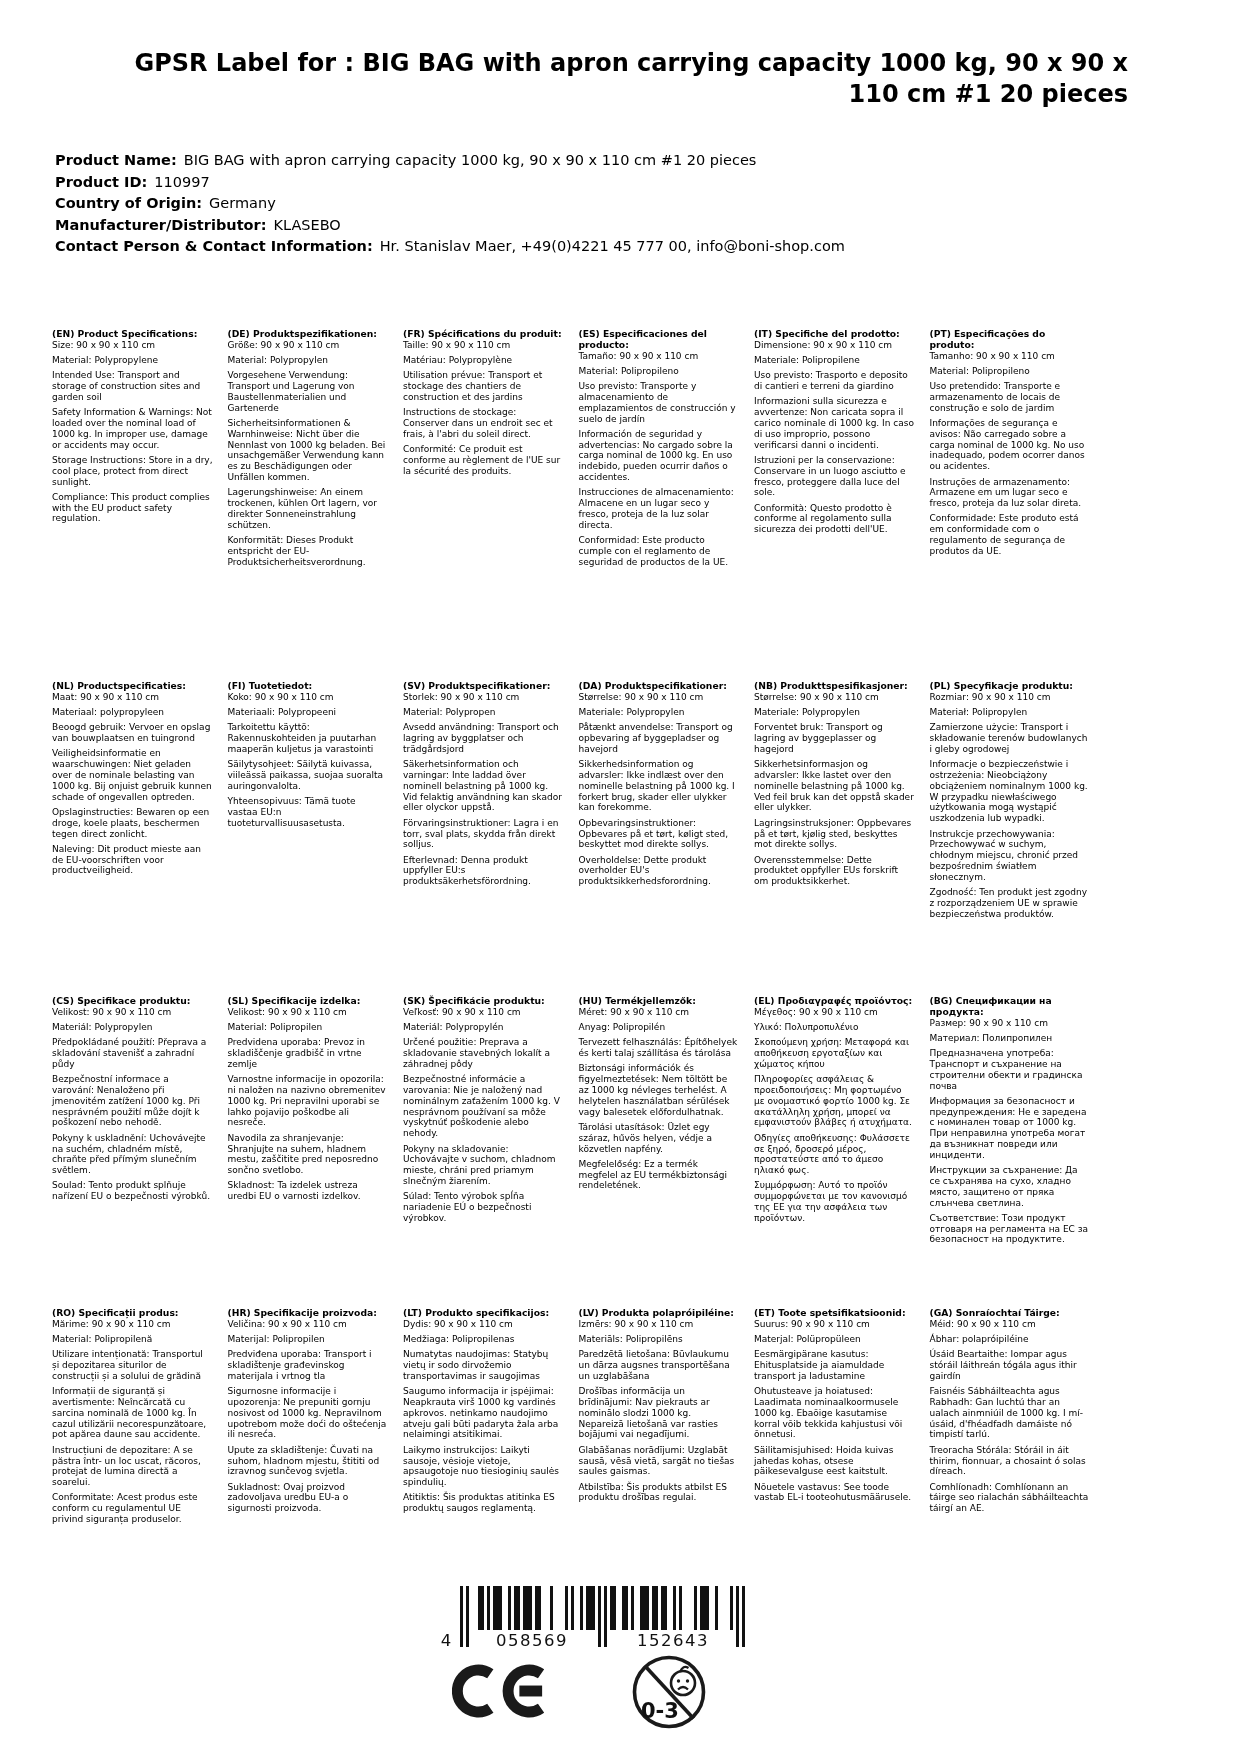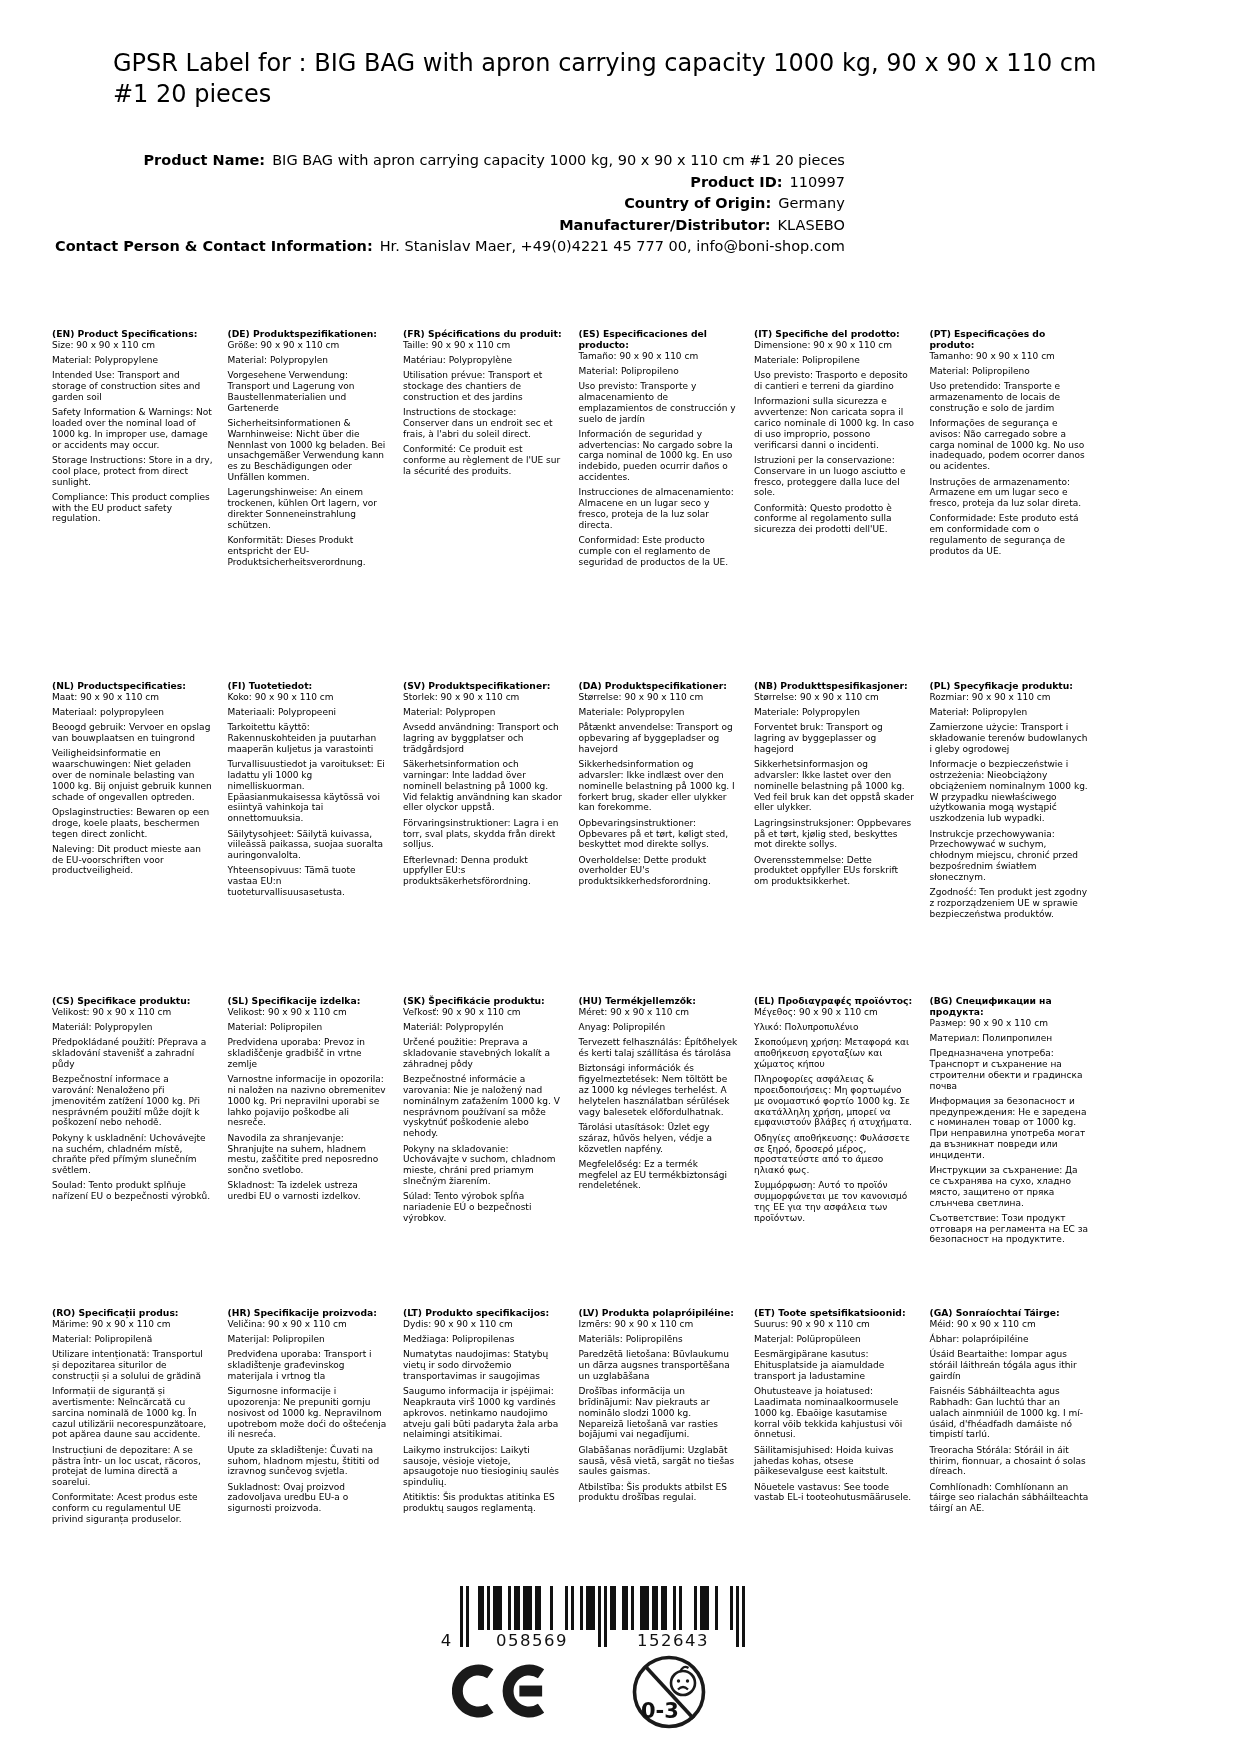--- a/index.html
+++ b/index.html
@@ -8,26 +8,26 @@
     width: 1241px; height: 1754px;
     position: relative;
     font-family: "DejaVu Sans", "Liberation Sans", sans-serif;
     color: #000;
     overflow: hidden;
   }
   .title {
     position: absolute; top: 48px; left: 50%;
     transform: translateX(-50%);
     width: 1015px;
-    text-align: left;
-    font-size: 24px; font-weight: normal; line-height: 31px;
+    text-align: right;
+    font-size: 24px; font-weight: bold; line-height: 31px;
   }
   .product-info {
     position: absolute; top: 150px; left: 55px;
-    font-size: 14.5px; line-height: 21.5px; text-align: right;
+    font-size: 14.5px; line-height: 21.5px;
   }
   .info-label { font-weight: bold; }
   .info-value { margin-left: 7px; }
   .spec-grid {
     position: absolute; top: 303px; left: 52px;
     display: grid;
     grid-template-columns: repeat(6, 175.5px);
     grid-template-rows: 352px 315px 312px auto;
     align-items: start;
   }
@@ -121,21 +121,20 @@
       <p class="spec-para">Beoogd gebruik: Vervoer en opslag van bouwplaatsen en tuingrond</p>
       <p class="spec-para">Veiligheidsinformatie en waarschuwingen: Niet geladen over de nominale belasting van 1000 kg. Bij onjuist gebruik kunnen schade of ongevallen optreden.</p>
       <p class="spec-para">Opslaginstructies: Bewaren op een droge, koele plaats, beschermen tegen direct zonlicht.</p>
       <p class="spec-para">Naleving: Dit product mieste aan de EU-voorschriften voor productveiligheid.</p>
     </div>
     <div class="spec-block">
       <div class="spec-header">(FI) Tuotetiedot:</div>
       <p class="spec-para">Koko: 90 x 90 x 110 cm</p>
       <p class="spec-para">Materiaali: Polypropeeni</p>
       <p class="spec-para">Tarkoitettu käyttö: Rakennuskohteiden ja puutarhan maaperän kuljetus ja varastointi</p>
-      <p class="spec-para">Turvallisuustiedot ja varoitukset: Ei ladattu yli 1000 kg nimelliskuorman. Epäasianmukaisessa käytössä voi esiintyä vahinkoja tai onnettomuuksia.</p>
       <p class="spec-para">Säilytysohjeet: Säilytä kuivassa, viileässä paikassa, suojaa suoralta auringonvalolta.</p>
       <p class="spec-para">Yhteensopivuus: Tämä tuote vastaa EU:n tuoteturvallisuusasetusta.</p>
     </div>
     <div class="spec-block">
       <div class="spec-header">(SV) Produktspecifikationer:</div>
       <p class="spec-para">Storlek: 90 x 90 x 110 cm</p>
       <p class="spec-para">Material: Polypropen</p>
       <p class="spec-para">Avsedd användning: Transport och lagring av byggplatser och trädgårdsjord</p>
       <p class="spec-para">Säkerhetsinformation och varningar: Inte laddad över nominell belastning på 1000 kg. Vid felaktig användning kan skador eller olyckor uppstå.</p>
       <p class="spec-para">Förvaringsinstruktioner: Lagra i en torr, sval plats, skydda från direkt solljus.</p>

